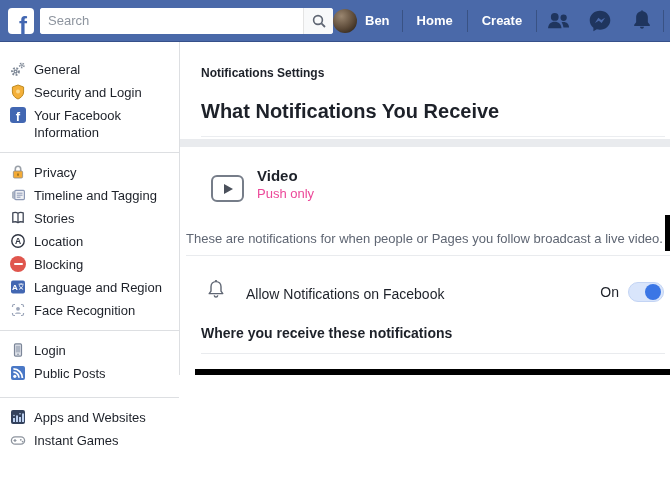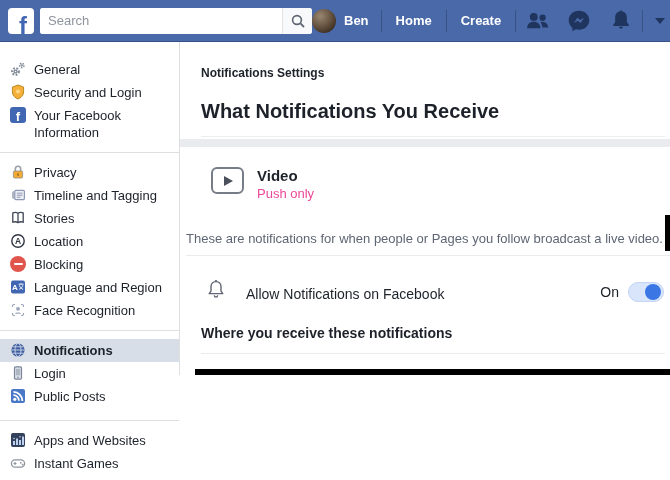--- a/index.html
+++ b/index.html
@@ -3,21 +3,21 @@
 <meta charset="utf-8">
 <style>
   * { box-sizing: border-box; margin: 0; padding: 0; }
   html,body { width: 670px; height: 480px; overflow: hidden; }
   body { font-family: "Liberation Sans", sans-serif; background: #fff; color: #1d2129; position: relative; }
 
   
   .navbar { height: 42px; background: #4a69a9; display: flex; align-items: center; padding: 0 10px 0 8px; border-bottom: 1px solid #36508a; }
   .fb-logo { width: 26px; height: 26px; background: #fff; border-radius: 4px; display: flex; align-items: flex-end; justify-content: center; cursor: pointer; flex: none; overflow: hidden; }
   .fb-logo span { color: #4267b2; font-weight: bold; font-size: 24px; line-height: 24px; margin-bottom: -4px; margin-left: 4px; }
-  .search { width: 272px; height: 26px; background: #fff; border-radius: 3px; display: flex; margin-left: 6px; overflow: hidden; flex: none; }
+  .search { width: 293px; height: 26px; background: #fff; border-radius: 3px; display: flex; margin-left: 6px; overflow: hidden; flex: none; }
   .search input { flex: 1; border: none; outline: none; padding: 0 8px; font-size: 13px; font-family: "Liberation Sans", sans-serif; color: #1d2129; }
   .search input::placeholder { color: #8d949e; }
   .search-btn { width: 30px; background: #f8f9fa; border-left: 1px solid #e4e4e4; display: flex; align-items: center; justify-content: center; cursor: pointer; }
   .nav-spacer { flex: 1; }
   .nav-right { display: flex; align-items: center; }
   .avatar { width: 24px; height: 24px; border-radius: 50%; background: radial-gradient(circle at 35% 30%, #9a8670, #5c4a38 55%, #241c14 95%); flex: none; cursor: pointer; }
   .nav-name { color: #fff; font-weight: bold; font-size: 13px; margin: 0 12px 0 8px; cursor: pointer; }
   .nav-link { color: #fff; font-weight: bold; font-size: 13px; padding: 0 14px; cursor: pointer; }
   .nav-sep { width: 1px; height: 22px; background: rgba(0,0,0,0.22); }
   .nav-icon { width: 26px; height: 26px; margin: 0 8px; display: flex; align-items: center; justify-content: center; cursor: pointer; }
@@ -40,21 +40,21 @@
   
   .main { flex: 1; background: #e9ebee; position: relative; overflow: hidden; }
   .card { background: #fff; }
   .header-card { height: 97px; padding: 24px 0 0 21px; }
   .page-title { font-size: 12px; font-weight: bold; margin-bottom: 20px; }
   .section-heading { font-size: 20px; font-weight: bold; }
   .header-divider { height: 1px; background: #ebedf0; margin: 13px 5px 0 0; }
   .gap { height: 8px; }
   .content-card { min-height: 333px; padding-top: 20px; }
 
-  .video-row { display: flex; align-items: flex-start; padding-left: 31px; cursor: pointer; }
+  .video-row { display: flex; align-items: flex-end; padding-left: 31px; cursor: pointer; }
   .video-icon { width: 33px; height: 27px; border: 2px solid #767d89; border-radius: 6px; display: flex; align-items: center; justify-content: center; flex: none; }
   .video-icon i { display: block; width: 0; height: 0; border-left: 9px solid #4b515c; border-top: 5.5px solid transparent; border-bottom: 5.5px solid transparent; margin-left: 2px; }
   .video-text { margin-left: 13px; }
   .video-title { font-size: 15px; font-weight: bold; line-height: 18px; }
   .video-sub { font-size: 13px; color: #ec4899; line-height: 17px; }
 
   .description { margin-top: 29px; padding: 0 6px 0 6px; font-size: 13px; color: #5f6673; }
   .row-divider { height: 1px; background: #e9ebee; }
   .d1 { margin: 9px 0 0 6px; }
   .setting-row { display: flex; align-items: flex-end; padding: 0 6px 0 24px; }
@@ -239,32 +239,20 @@
         <svg width="16" height="16" viewBox="0 0 16 16">
             <path d="M2.5 5V4a1.5 1.5 0 011.5-1.5h1M11 2.5h1A1.5 1.5 0 0113.5 4v1M13.5 11v1a1.5 1.5 0 01-1.5 1.5h-1M5 13.5H4A1.5 1.5 0 012.5 12v-1" fill="none" stroke="#9aa4b8" stroke-width="1.2"></path>
             <circle cx="8" cy="6.8" r="1.9" fill="#9aa4b8"></circle>
             <path d="M4.9 11.8c.4-1.9 5.8-1.9 6.2 0z" fill="#9aa4b8"></path>
           </svg>
       </span>
       <span>Face Recognition</span>
     </div>
     <div class="side-divider"></div>
 
-    <div class="side-item selected">
-      <span class="ic">
-        <svg width="16" height="16" viewBox="0 0 16 16">
-            <circle cx="8" cy="8" r="6.6" fill="#3f5e9e"></circle>
-            <g stroke="#cdd8ec" stroke-width="0.9" fill="none">
-              <ellipse cx="8" cy="8" rx="3" ry="6.6"></ellipse>
-              <path d="M1.5 8h13M2.3 4.8h11.4M2.3 11.2h11.4"></path>
-            </g>
-          </svg>
-      </span>
-      <span>Notifications</span>
-    </div>
     <div class="side-item">
       <span class="ic">
         <svg width="16" height="16" viewBox="0 0 16 16">
             <rect x="4.5" y="1.8" width="7" height="12.4" rx="1.1" fill="#dfe3ea" stroke="#7c8698" stroke-width="1.2"></rect>
             <rect x="5.8" y="3.8" width="4.4" height="6.6" fill="#aeb6c4"></rect>
             <circle cx="8" cy="12.3" r="0.8" fill="#7c8698"></circle>
           </svg>
       </span>
       <span>Login</span>
     </div>

